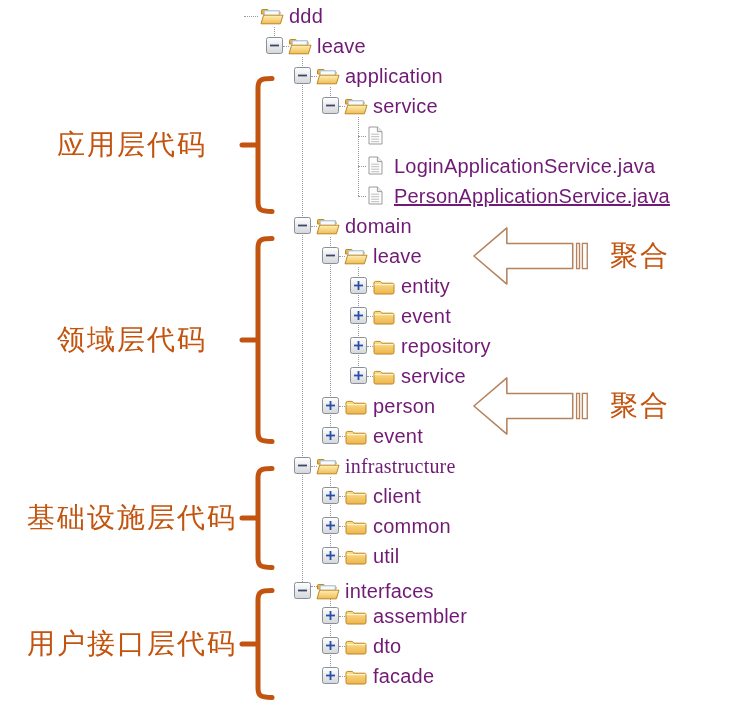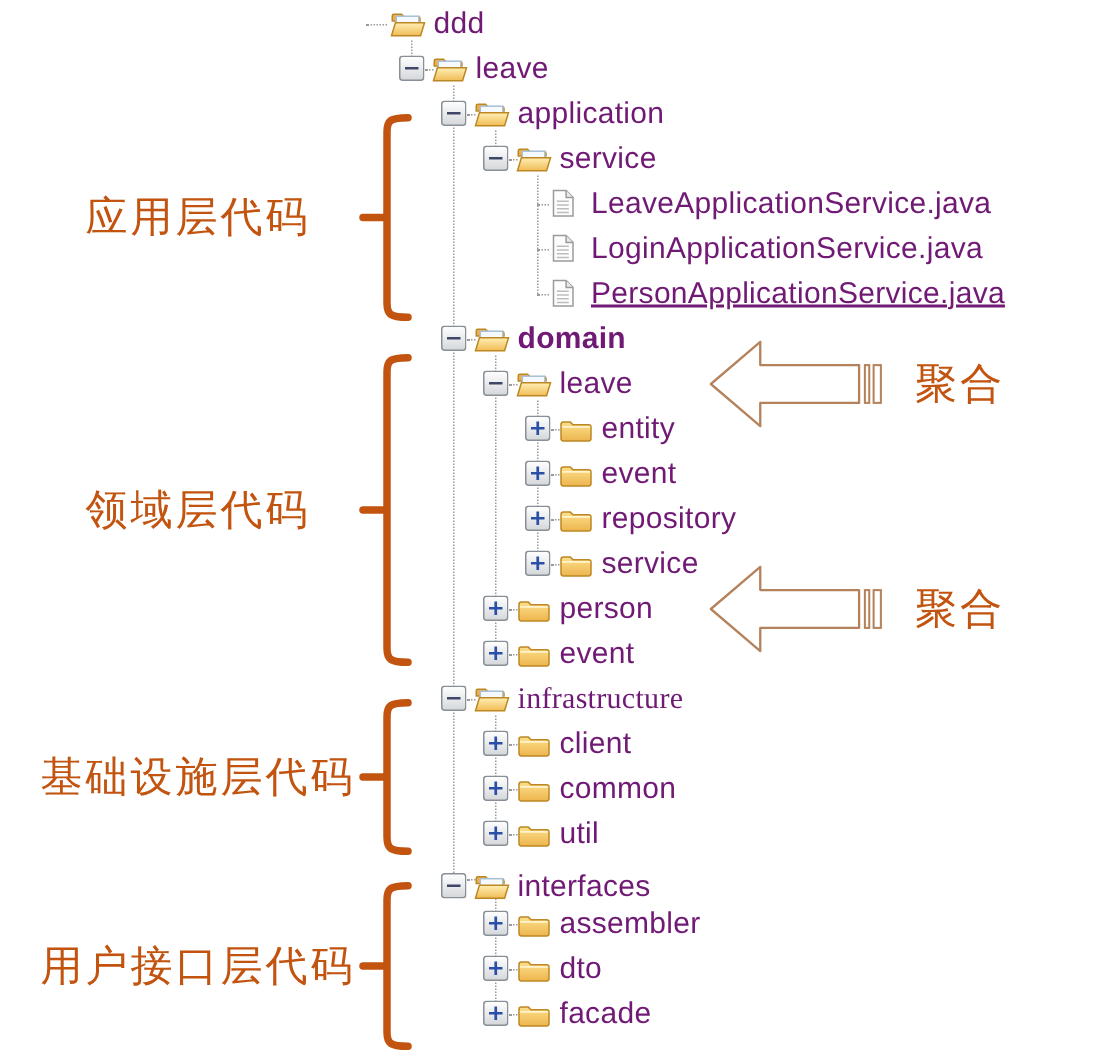--- a/index.html
+++ b/index.html
@@ -117,21 +117,20 @@
         <svg width="24" height="18" class="icon" style="left: 344px; top: 6px;">
           <use href="#s-folder-open"></use>
         </svg>
         <span class="tree-label" style="left: 373px;">service</span>
       </div>
       <div class="hline" style="left: 358px; top: 136px; width: 8px;"></div>
       <div class="row" style="top: 121px;">
         <svg width="15" height="19" class="icon" style="left: 368px; top: 5px;">
           <use href="#s-file"></use>
         </svg>
-        <span class="tree-label" style="left: 394px;">LeaveApplicationService.java</span>
       </div>
       <div class="hline" style="left: 358px; top: 166px; width: 8px;"></div>
       <div class="row" style="top: 151px;">
         <svg width="15" height="19" class="icon" style="left: 368px; top: 5px;">
           <use href="#s-file"></use>
         </svg>
         <span class="tree-label" style="left: 394px;">LoginApplicationService.java</span>
       </div>
       <div class="hline" style="left: 358px; top: 196px; width: 8px;"></div>
       <div class="row" style="top: 181px;">
@@ -141,21 +140,21 @@
         <span class="tree-label" style="left: 394px; text-decoration: underline;">PersonApplicationService.java</span>
       </div>
       <div class="hline" style="left: 311px; top: 226px; width: 6px;"></div>
       <div class="row" style="top: 211px;">
         <svg width="17" height="17" class="icon" style="left: 294px; top: 6px;">
           <use href="#s-exp-minus"></use>
         </svg>
         <svg width="24" height="18" class="icon" style="left: 316px; top: 6px;">
           <use href="#s-folder-open"></use>
         </svg>
-        <span class="tree-label" style="left: 345px; font-weight: bold;">domain</span>
+        <span class="tree-label" style="left: 345px;">domain</span>
       </div>
       <div class="hline" style="left: 339px; top: 256px; width: 6px;"></div>
       <div class="row" style="top: 241px;">
         <svg width="17" height="17" class="icon" style="left: 322px; top: 6px;">
           <use href="#s-exp-minus"></use>
         </svg>
         <svg width="24" height="18" class="icon" style="left: 344px; top: 6px;">
           <use href="#s-folder-open"></use>
         </svg>
         <span class="tree-label" style="left: 373px;">leave</span>

